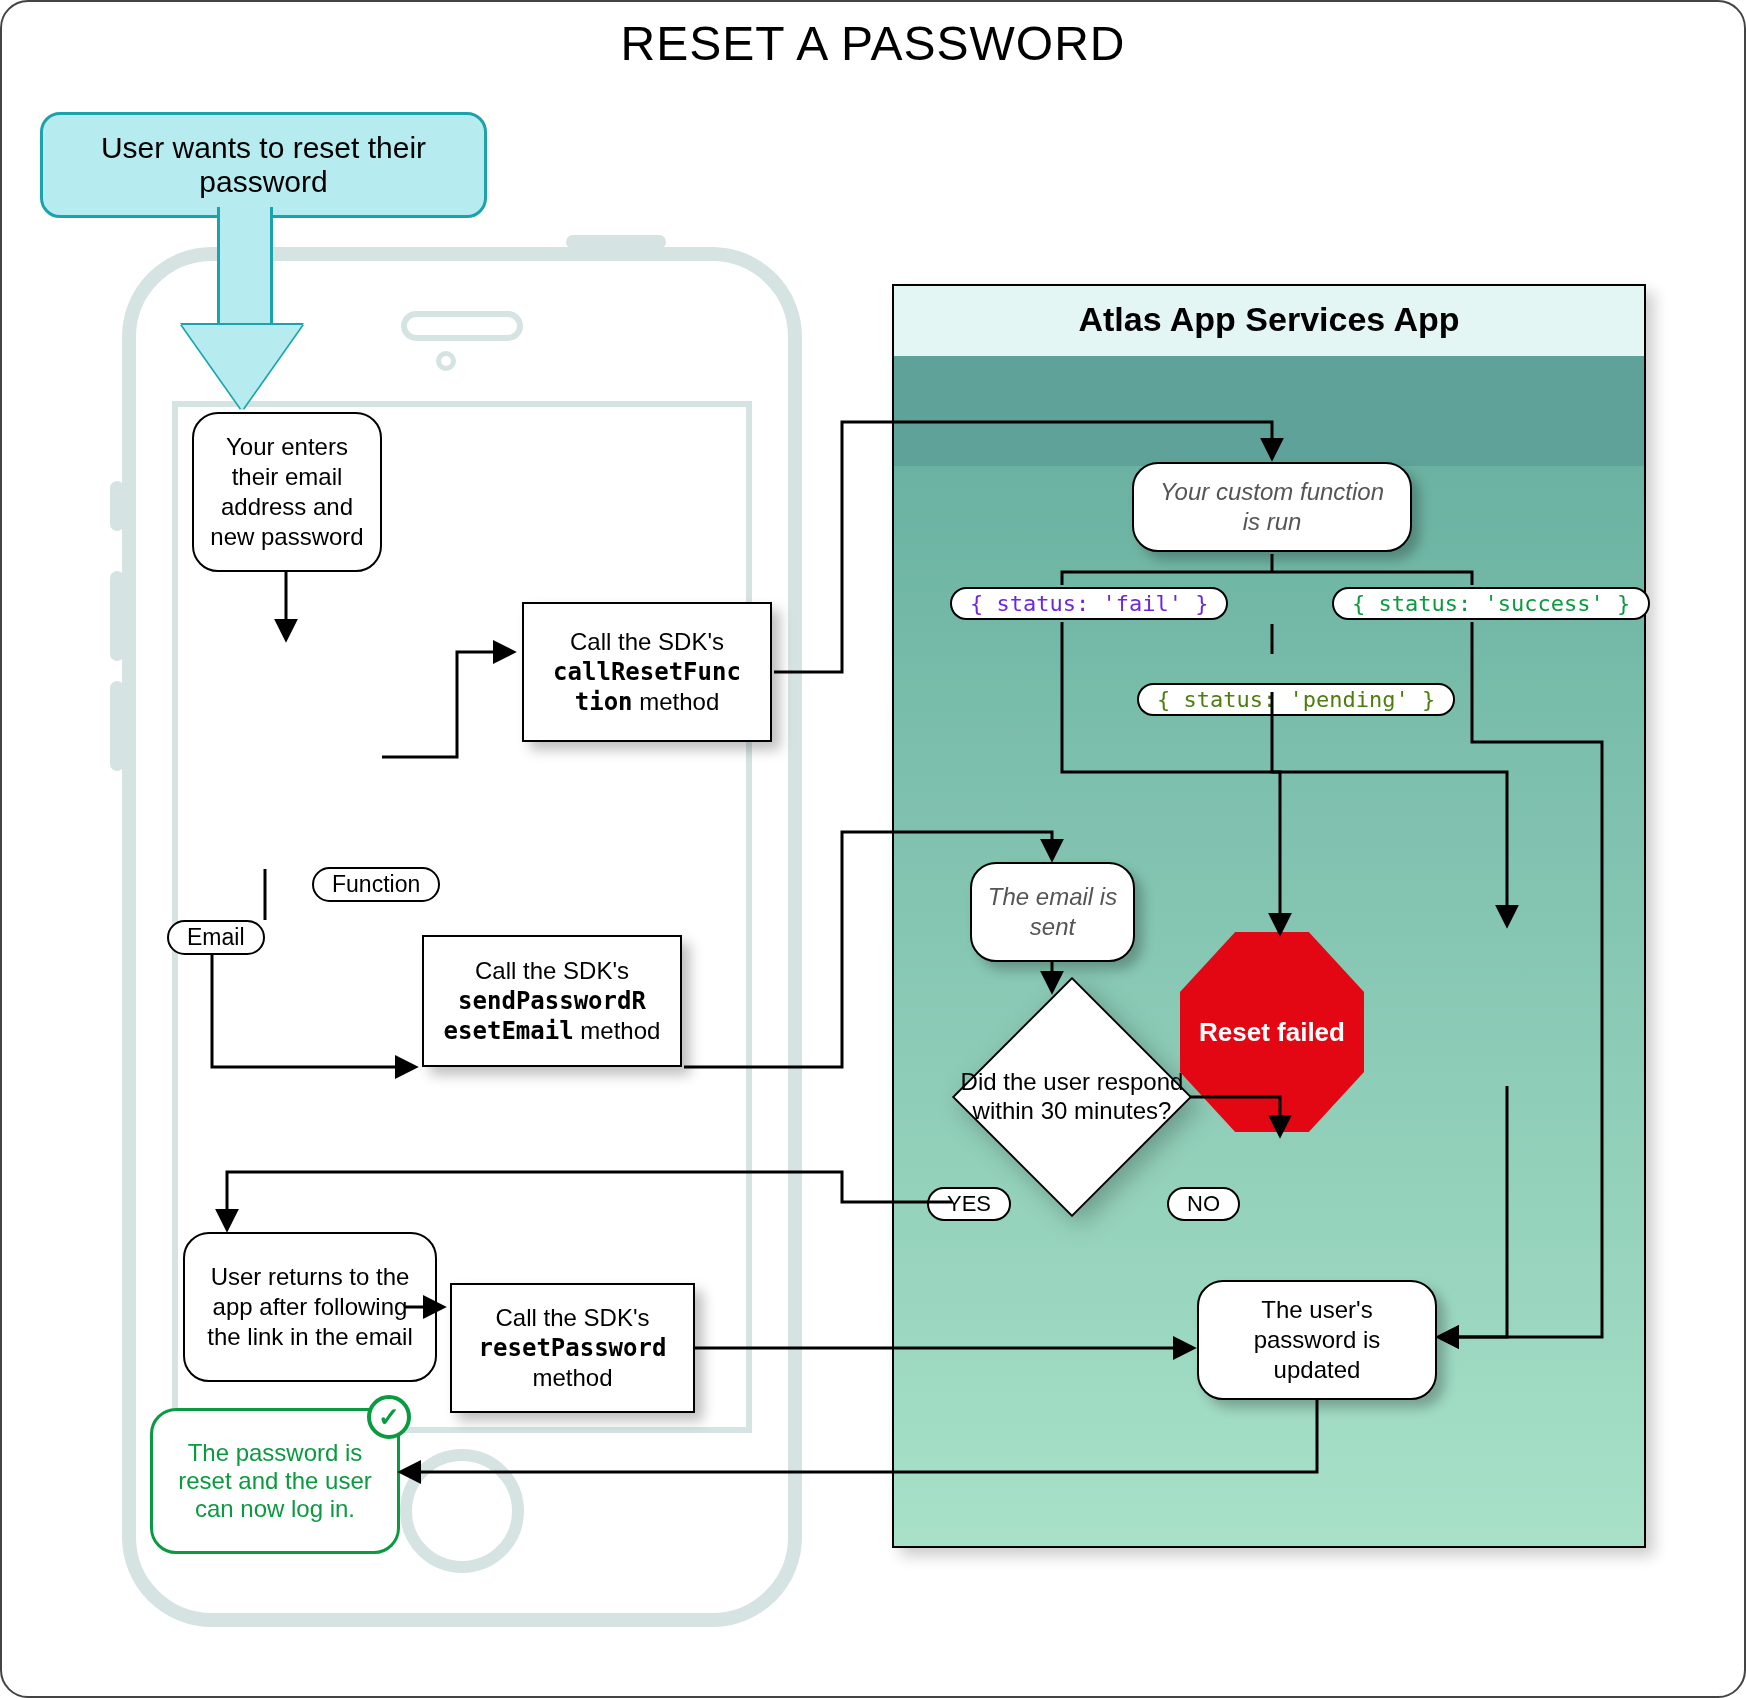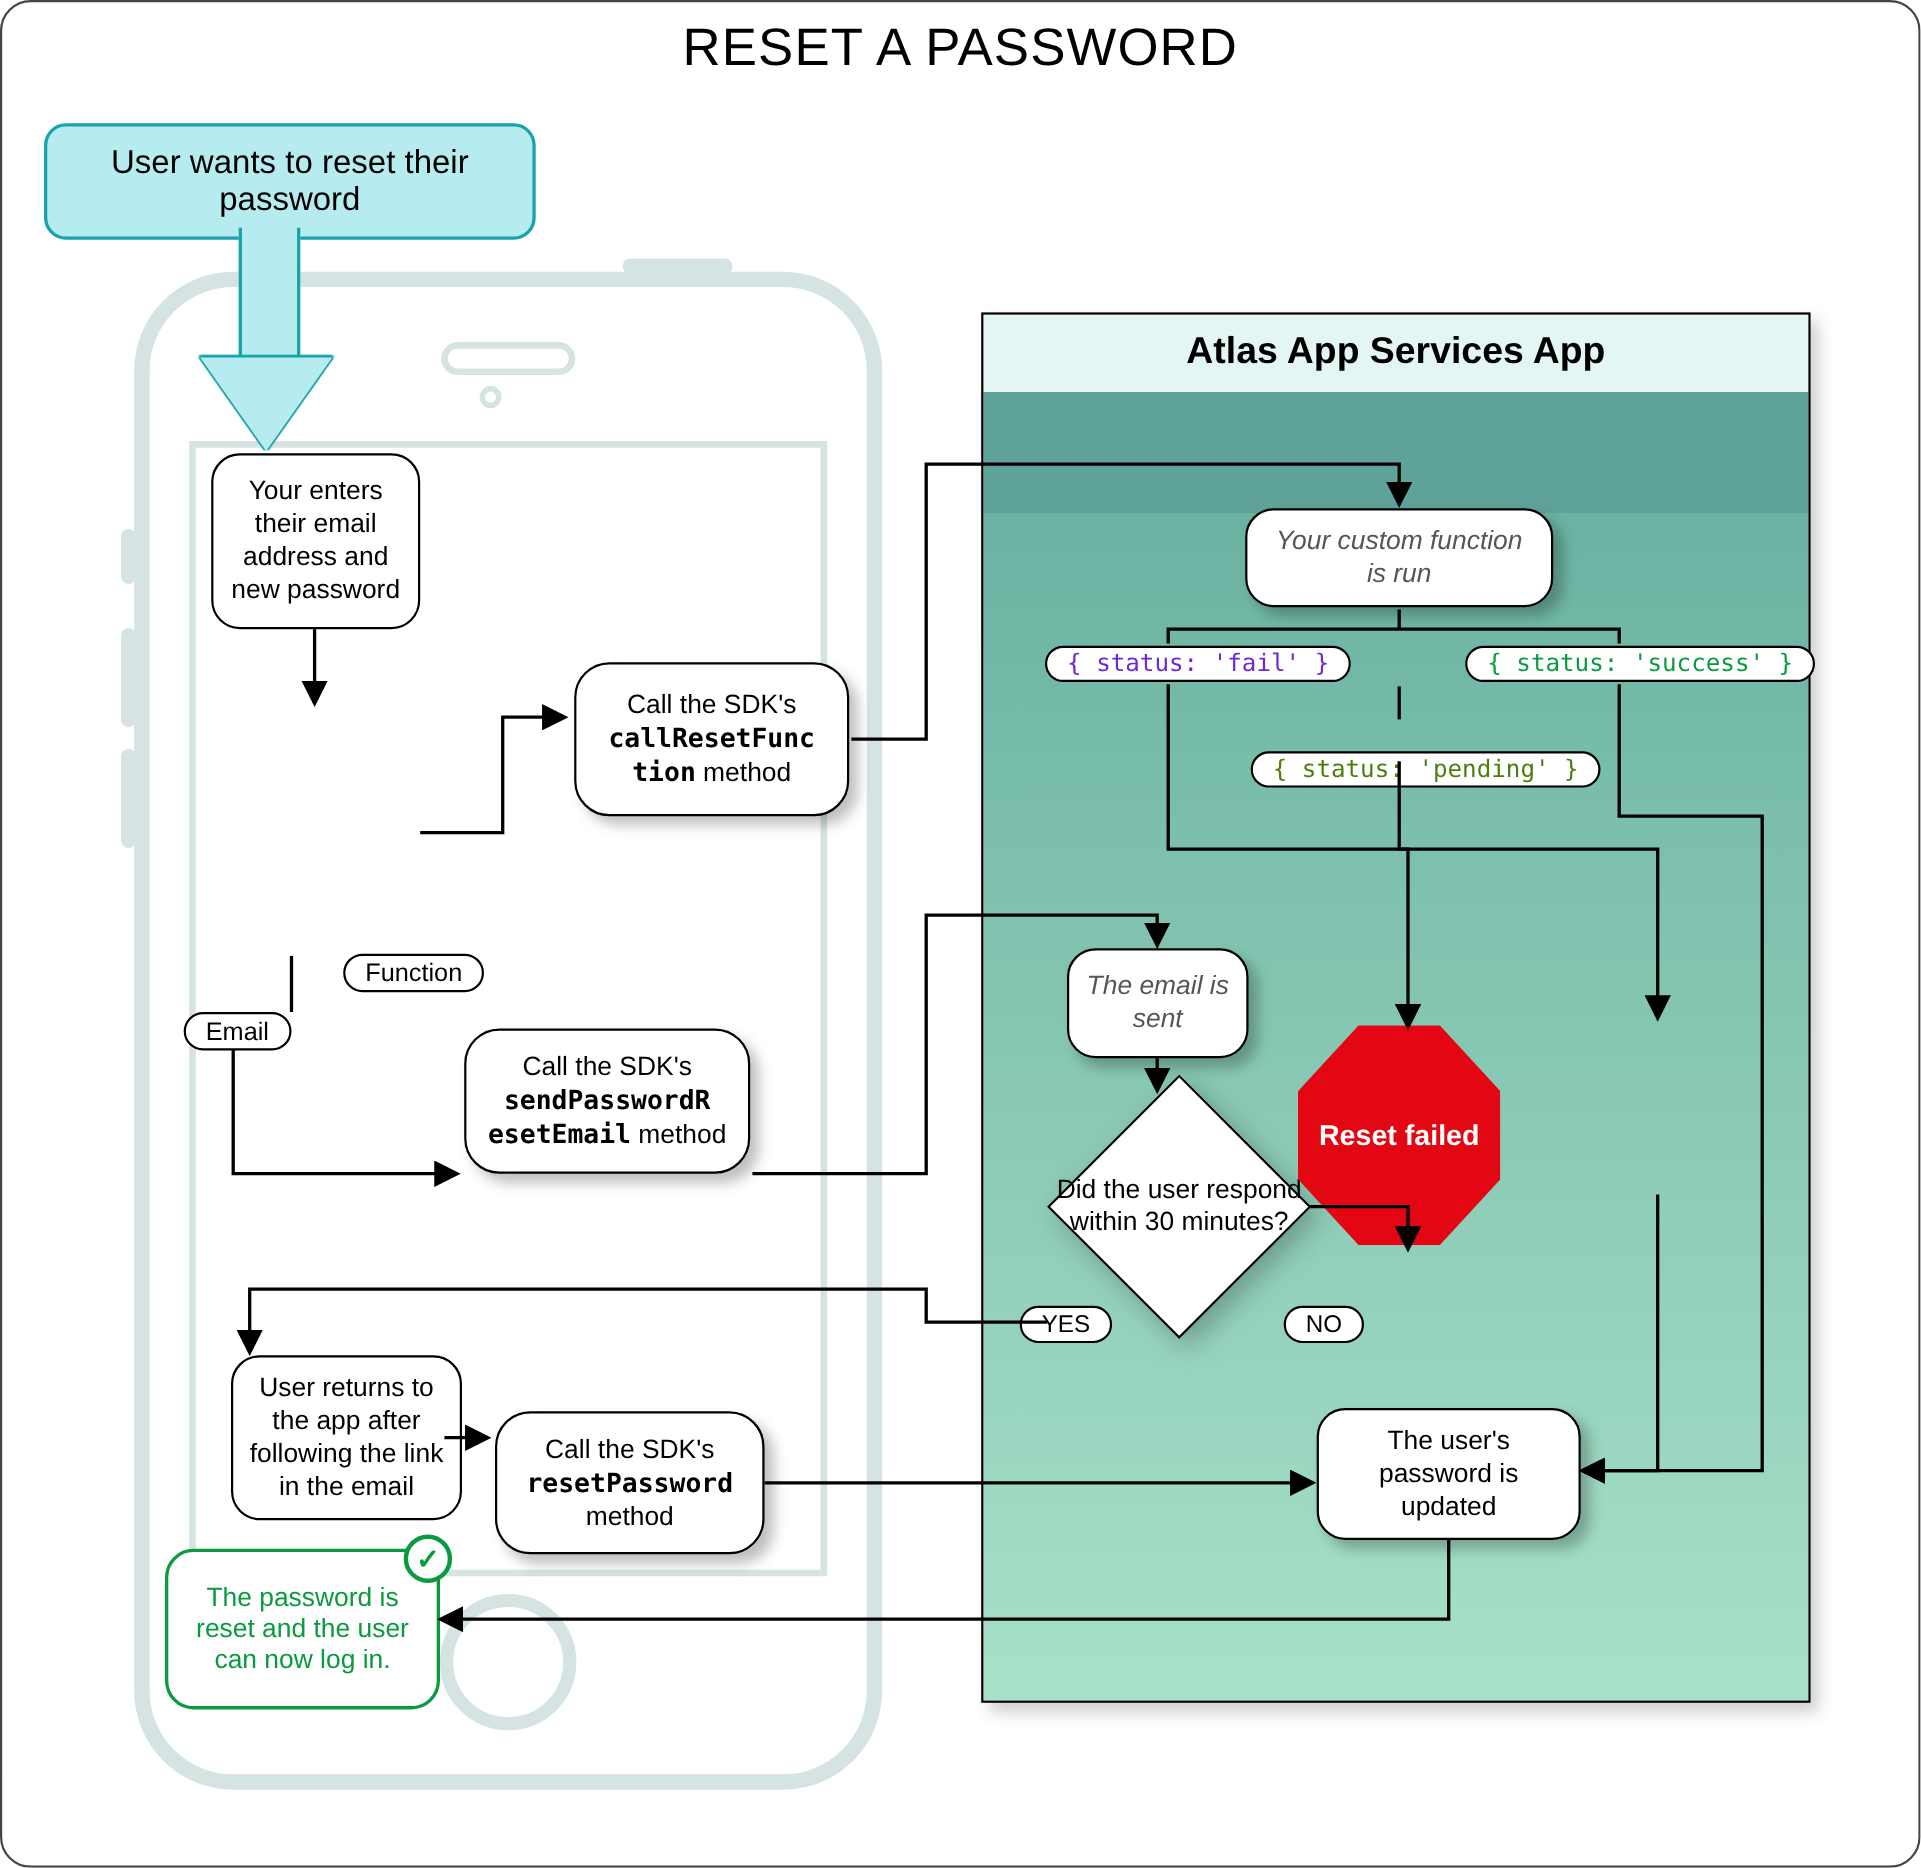--- a/index.html
+++ b/index.html
@@ -109,21 +109,21 @@
     box-sizing: border-box;
     text-align: center;
     display: flex;
     align-items: center;
     justify-content: center;
     padding: 10px 14px;
     font-size: 24px;
     line-height: 1.25;
   }
   .node.round   { border-radius: 26px; }
-  .node.rect    { box-shadow: 8px 8px 12px rgba(0,0,0,.25); border-radius: 32px; }
+  .node.rect    { box-shadow: 8px 8px 12px rgba(0,0,0,.25); }
   .node.round.shadow { box-shadow: 8px 8px 12px rgba(0,0,0,.25); }
   .node.italic  { font-style: italic; color: #555; }
   .pill {
     position: absolute;
     background: #fff;
     border: 2px solid #000;
     border-radius: 999px;
     padding: 2px 18px;
     font-size: 22px;
     box-sizing: border-box;
@@ -275,21 +275,21 @@
 
   <div class="node rect" style="left:420px; top:933px; width:260px; height:132px;">
     <span>
       <span>Call the SDK's </span>
       <span class="code">sendPasswordR
 esetEmail</span>
       <span> method</span>
     </span>
   </div>
 
-  <div class="node round" style="left:208px; top:1230px; width:210px; height:150px;">User returns to the app after following the link in the email</div>
+  <div class="node round" style="left:181px; top:1230px; width:254px; height:150px;">User returns to the app after following the link in the email</div>
 
   <div class="node rect" style="left:448px; top:1281px; width:245px; height:130px;">
     <span>
       <span>Call the SDK's </span>
       <span class="code">resetPassword</span>
       <span> method</span>
     </span>
   </div>
 
   <div class="success" style="left:148px; top:1406px; width:250px;">

